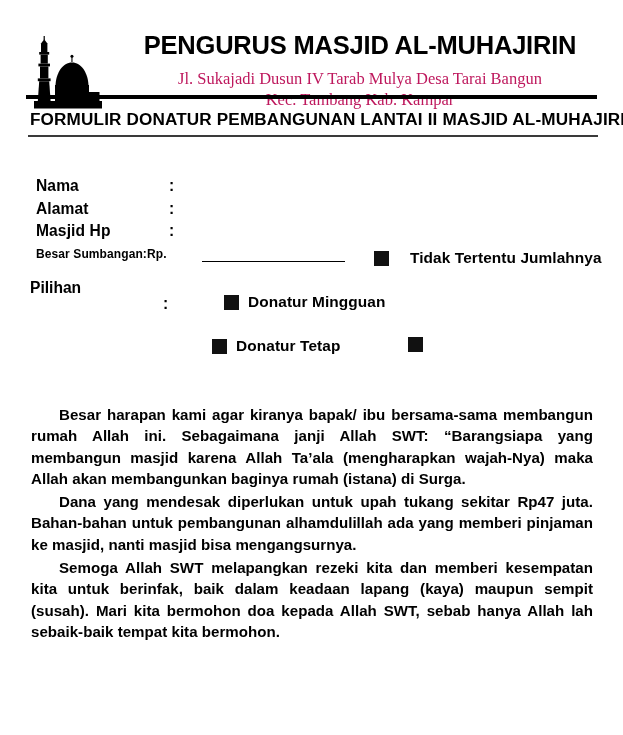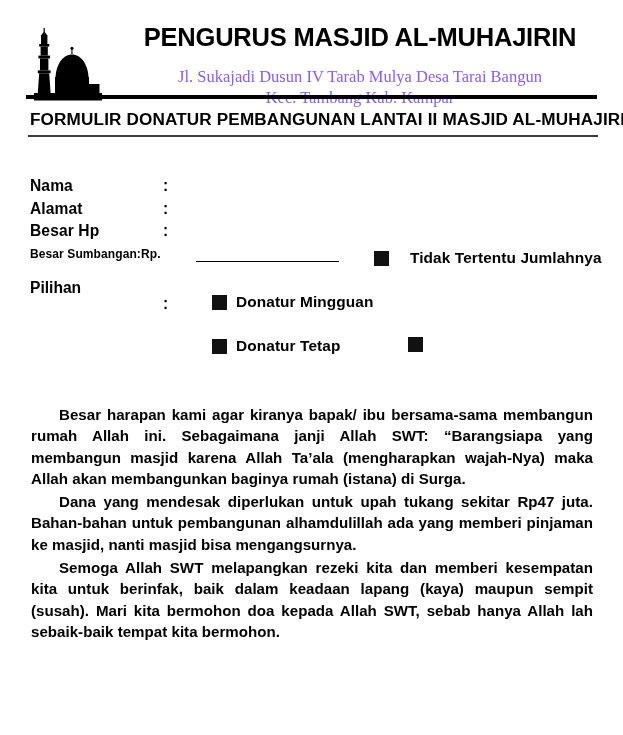--- a/index.html
+++ b/index.html
@@ -19,21 +19,21 @@
   .page {
     position: absolute;
     inset: 0;
     background: #ffffff;
   }
 
   
   .header {
     position: absolute;
     left: 0;
-    top: 8px;
+    top: 16px;
     width: 543px;
     height: 96px;
   }
 
   .logo {
     position: absolute;
     left: 26px;
     top: 19px;
     width: 80px;
     height: 78px;
@@ -55,22 +55,21 @@
   }
 
   .org-addr1, .org-addr2 {
     position: absolute;
     left: 110px;
     width: 500px;
     text-align: center;
     font-family: "Liberation Serif", serif;
     font-size: 16.5px;
     line-height: 21px;
-    color: #8b5cf6;
-    margin-top: 6px;
+    color: #be185d;
   }
   .org-addr1 { top: 52px; }
   .org-addr2 { top: 73px; }
 
   
   .rule-thick {
     position: absolute;
     left: 26px;
     top: 95px;
     width: 571px;
@@ -99,21 +98,21 @@
     left: 28px;
     top: 135px;
     width: 570px;
     height: 2px;
     background: #3a3a3a;
   }
 
   
   .fields {
     position: absolute;
-    left: 0;
+    left: 6px;
     top: 176px;
     width: 589px;
   }
   .field-row {
     position: relative;
     height: 22.5px;
   }
   .field-label {
     position: absolute;
     left: 30px;
@@ -184,21 +183,21 @@
   }
   .pilihan-colon {
     position: absolute;
     left: 163px;
     top: 294px;
     font-weight: bold;
     font-size: 15.6px;
     line-height: 20px;
   }
 
-  .opt-a { left: 212px; top: 293px; text-align: center; }
+  .opt-a { left: 224px; top: 293px; text-align: center; }
   .opt-b { left: 408px; top: 293px; }
   .opt-c { left: 212px; top: 337px; justify-content: space-between; }
   .opt-d { left: 408px; top: 337px; }
 
   
   .body-text {
     position: absolute;
     left: 31px;
     top: 404px;
     width: 562px;
@@ -277,21 +276,21 @@
       <span class="field-label">Nama</span>
       <span class="field-colon">:</span>
     </div>
 
     <div class="field-row">
       <span class="field-label">Alamat</span>
       <span class="field-colon">:</span>
     </div>
 
     <div class="field-row">
-      <span class="field-label">Besar Hp</span>
+      <span class="field-label">Masjid Hp</span>
       <span class="field-colon">:</span>
     </div>
 
     <div class="field-row">
       <span class="field-inline">Besar Sumbangan:Rp.</span>
       <span class="field-underline"></span>
     </div>
   </div>
 
   <div class="opt opt-amount">

